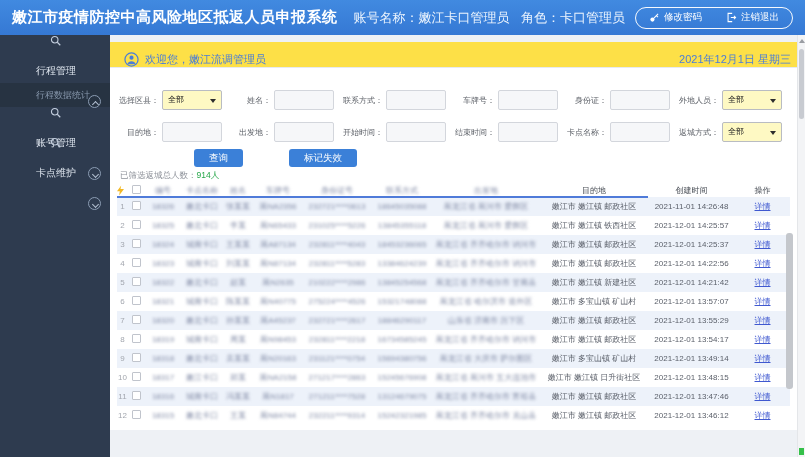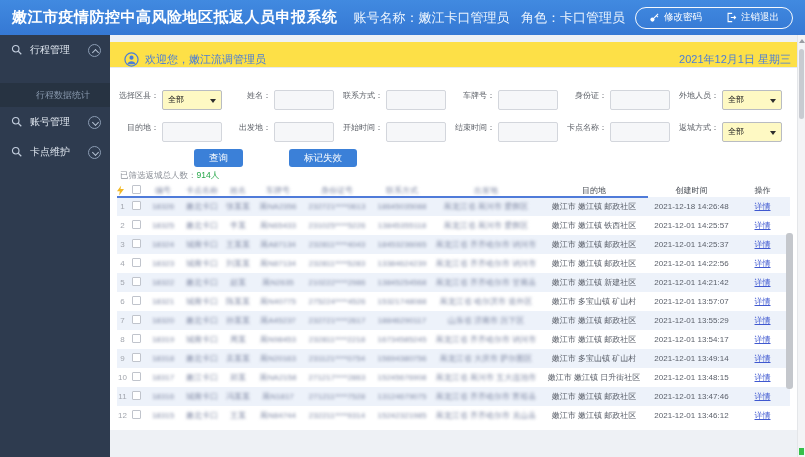--- a/index.html
+++ b/index.html
@@ -13,21 +13,21 @@
   .hd-spacer { flex:1; }
   .account-info { color:#eaf3fd; font-size:13px; margin-right:10px; white-space:nowrap; }
   .account-info span { margin-left:8px; }
   .pillbar { display:flex; align-items:center; height:22px; border:1px solid rgba(255,255,255,.95);
     border-radius:12px; padding:0 13px; gap:24px; }
   .pill-btn { display:flex; align-items:center; gap:4px; color:#fff; font-size:9.5px; cursor:pointer; white-space:nowrap; }
 
   
   .sidebar { position:absolute; left:0; top:35px; width:110px; bottom:0; background:#2e3b4f; z-index:4; }
   .menu-item { height:30px; display:flex; align-items:center; padding:0 9px 0 11px; color:#dfe6ef;
-    font-size:10px; gap:7px; cursor:pointer; }
+    font-size:10px; gap:17px; cursor:pointer;flex-direction:column; }
   .menu-label { white-space:nowrap; }
   .chev { margin-left:auto; width:13px; height:13px; border:1px solid #8b9cb3; border-radius:50%; position:relative; flex:none; }
   .chev::after { content:""; position:absolute; width:4px; height:4px;
     border-right:1px solid #b3c0d2; border-bottom:1px solid #b3c0d2; left:3.5px; }
   .chev.down::after { top:3.5px; transform:rotate(45deg); }
   .chev.up::after   { top:5.5px; transform:rotate(-135deg); }
   .submenu { background:#273342; }
   .submenu-item { height:24px; display:flex; align-items:center; padding-left:36px; font-size:9px;
     color:#8898ad; cursor:pointer; white-space:nowrap;margin-top:18px; }
 
@@ -36,21 +36,21 @@
   .welcome { margin-top:7px; height:26px; background:#fde047; display:flex; align-items:flex-end;
     padding:0 14px; border-bottom:1px solid #e7eaf0; }
   .greeting { color:#4a7dd8; font-size:11px; margin-left:6px; }
   .date { margin-left:auto; color:#4a7dd8; font-size:11px; }
 
   .content { background:#fff; height:362px; position:relative; overflow:hidden; }
 
   
   .filters { padding:22px 0 0 8px; display:flex; flex-direction:column; gap:12px; }
   .frow { display:flex; }
-  .ffield { display:flex; width:112px; flex:none; }
+  .ffield { display:flex; align-items:center; width:112px; flex:none; }
   .flabel { width:44px; text-align:right; font-size:8px; color:#5d6168; padding-right:3px; white-space:nowrap; flex:none; }
   .finput { width:60px; height:20px; border:1px solid #d3d6dc; background:#f6f7f9; border-radius:2px;
     font-size:8px; color:#333; padding:0 4px; outline:none; }
   .fselect { width:60px; height:20px; border:1px solid #b9bcc2; background:#fef9c3; border-radius:2px;
     position:relative; font-size:8px; color:#222; line-height:18px; padding:0 12px 0 5px; cursor:pointer; }
   .fselect::after { content:""; position:absolute; right:5px; top:8px;
     border-left:3px solid transparent; border-right:3px solid transparent; border-top:4px solid #2d2d2d; }
 
   
   .btnrow { margin:7px 0 0 84px; display:flex; gap:46px; }
@@ -259,21 +259,21 @@
           <div class="td rownum" style="width: 11px;">1</div>
           <div class="td" style="width: 16px;"><span class="cb"></span></div>
           <div class="td redacted" style="width: 38px;">18326</div>
           <div class="td redacted" style="width: 40px;">嫩北卡口</div>
           <div class="td redacted" style="width: 32px;">张某某</div>
           <div class="td redacted" style="width: 48px;">黑NA2356</div>
           <div class="td redacted" style="width: 70px;">232721****0613</div>
           <div class="td redacted" style="width: 60px;">18645035088</div>
           <div class="td redacted" style="width: 108px;">黑龙江省 黑河市 爱辉区</div>
           <div class="td dest-cell" style="width: 108px;">嫩江市 嫩江镇 邮政社区</div>
-          <div class="td time-cell" style="width: 87px;">2021-12-18 14:26:48</div>
+          <div class="td time-cell" style="width: 87px;">2021-11-01 14:26:48</div>
           <div class="td" style="width: 55px;"><span class="detail-link">详情</span></div>
         </div>
         <div class="tr">
           <div class="td rownum" style="width: 11px;">2</div>
           <div class="td" style="width: 16px;"><span class="cb"></span></div>
           <div class="td redacted" style="width: 38px;">18325</div>
           <div class="td redacted" style="width: 40px;">嫩北卡口</div>
           <div class="td redacted" style="width: 32px;">李某</div>
           <div class="td redacted" style="width: 48px;">黑N65433</div>
           <div class="td redacted" style="width: 70px;">231025****5226</div>

